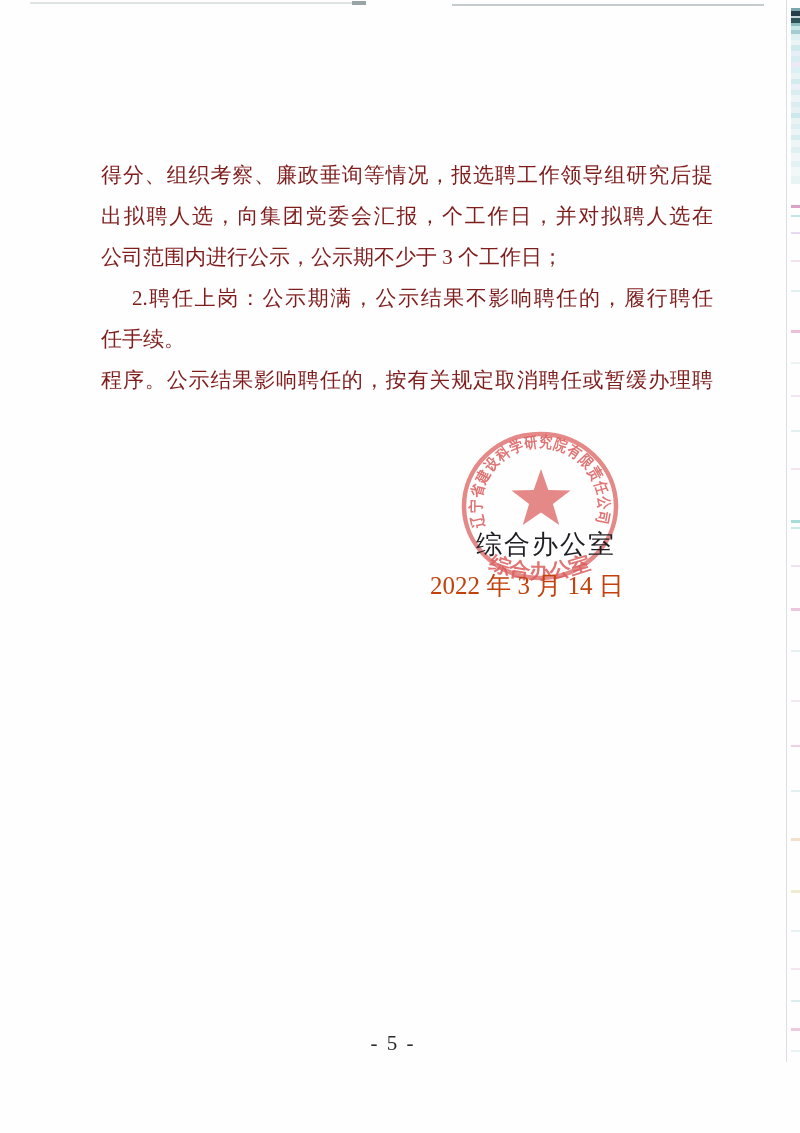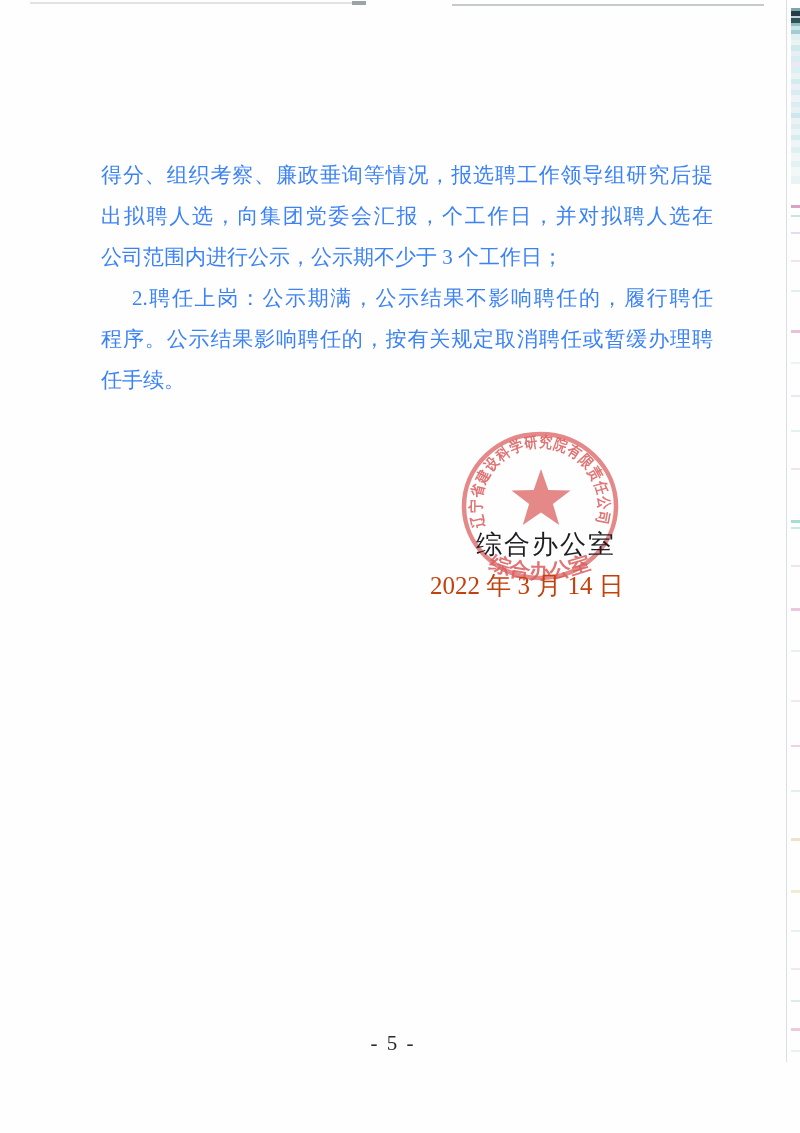--- a/index.html
+++ b/index.html
@@ -20,21 +20,21 @@
   .edge-vline {
     position: absolute; left: 786px; top: 0; width: 1px; height: 1062px;
     background: #dcdfe1;
   }
   #edge-strip { position: absolute; left: 791px; top: 0; width: 9px; height: 1133px; }
   #edge-strip .band { position: absolute; left: 0; width: 9px; }
 
   
   .body-text {
     position: absolute; left: 101px; top: 155px; width: 612px;
-    color: #3b82f6;
+    color: #7f1d1d;
     font-size: 21px;
     line-height: 41px;
   }
   .body-text .line {
     margin: 0;
     text-align: justify;
     text-align-last: justify;
     white-space: nowrap;
   }
   .body-text .line.last { text-align-last: left; white-space: normal; }
@@ -129,22 +129,22 @@
       <div class="band" style="top: 1000px; height: 2px; background: rgb(218, 237, 236);"></div>
       <div class="band" style="top: 1028px; height: 3px; background: rgb(236, 202, 222);"></div>
       <div class="band" style="top: 1050px; height: 2px; background: rgb(233, 242, 242);"></div>
     </div>
 
   <main class="body-text">
     <p class="line full">得分、组织考察、廉政垂询等情况，报选聘工作领导组研究后提</p>
     <p class="line full">出拟聘人选，向集团党委会汇报，个工作日，并对拟聘人选在</p>
     <p class="line last">公司范围内进行公示，公示期不少于 3 个工作日；</p>
     <p class="line full indent">2.聘任上岗：公示期满，公示结果不影响聘任的，履行聘任</p>
+    <p class="line last">任手续。</p>
     <p class="line full">程序。公示结果影响聘任的，按有关规定取消聘任或暂缓办理聘</p>
-    <p class="line last">任手续。</p>
   </main>
 
   <svg class="seal" viewBox="-85 -85 170 170" width="170" height="170">
     <defs>
       <path id="sealTopArc" d="M -55.4 20.2 A 59 59 0 1 1 55.4 20.2" fill="none"></path>
       <path id="sealBottomArc" d="M -52 62 A 140 140 0 0 0 52 62" fill="none"></path>
     </defs>
     <ellipse cx="0" cy="0" rx="76" ry="72" fill="none" stroke-width="4.5" opacity="0.8" stroke="#dd6a6a"></ellipse>
     <polygon opacity="0.85" points="1,-37 8.3,-16.1 30.5,-15.6 12.9,-2.1 19.2,19.1 1,6.5 -17.2,19.1 -10.9,-2.1 -28.5,-15.6 -6.3,-16.1" fill="#e07373"></polygon>
     <text class="company-text" opacity="0.88" fill="#dc6060">

